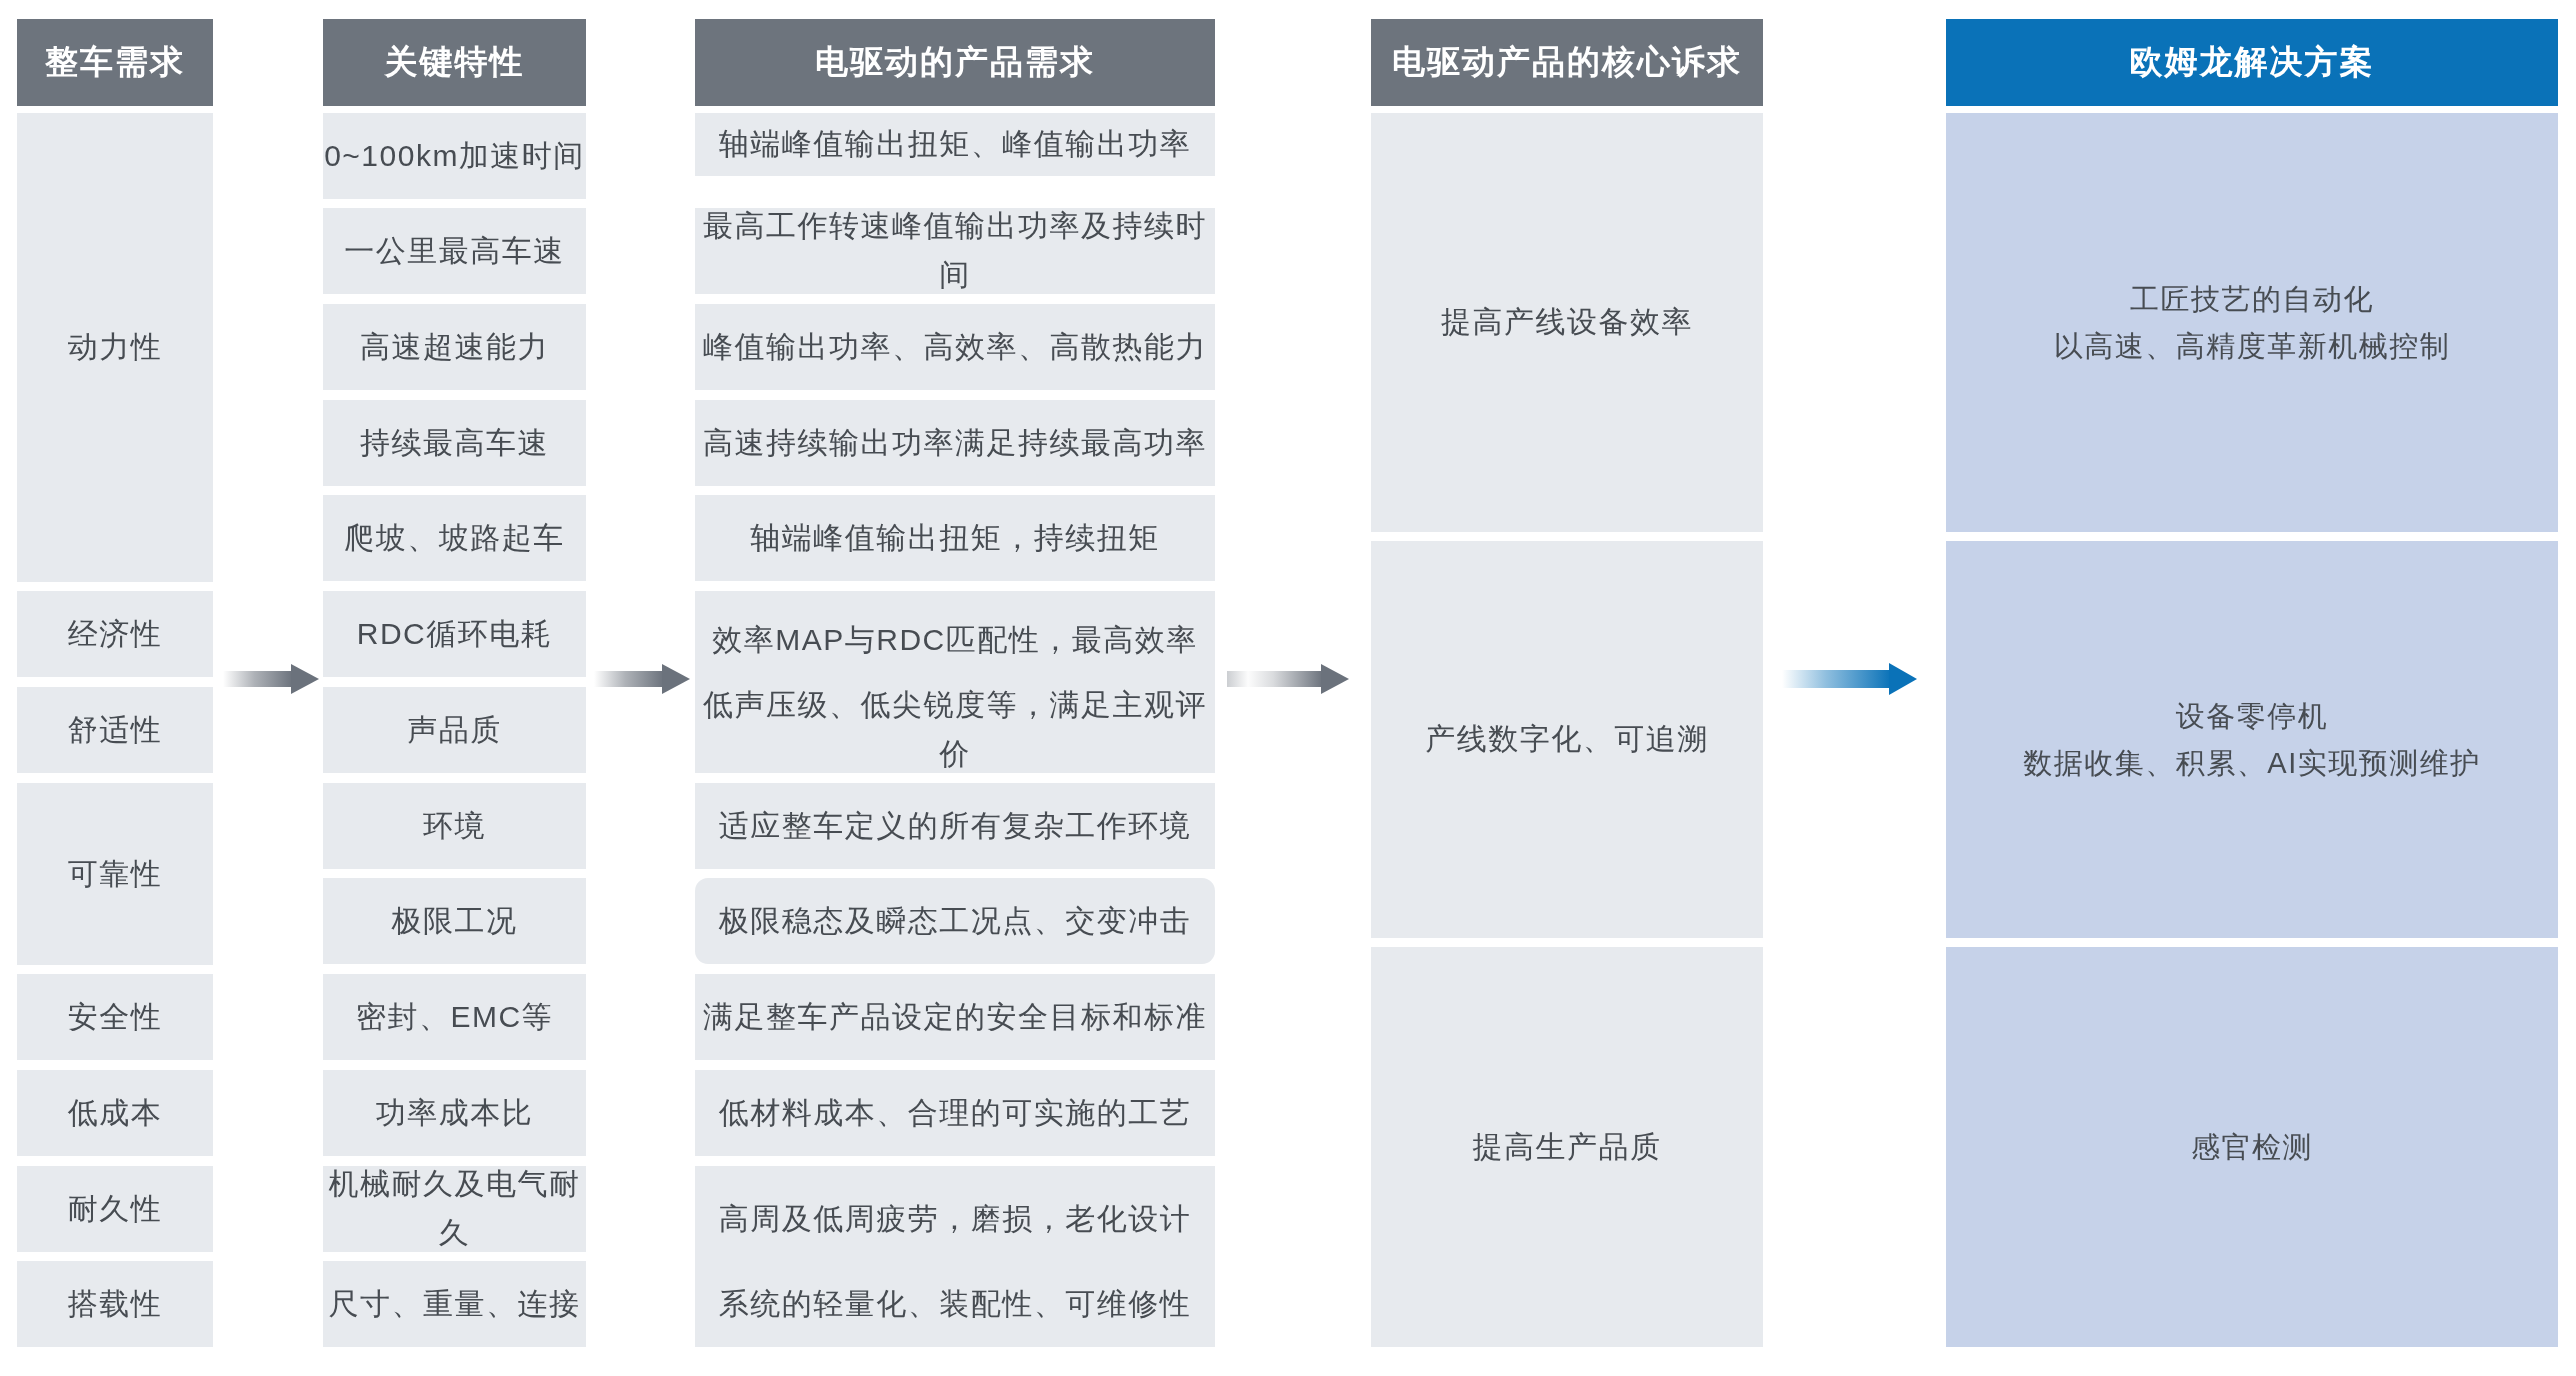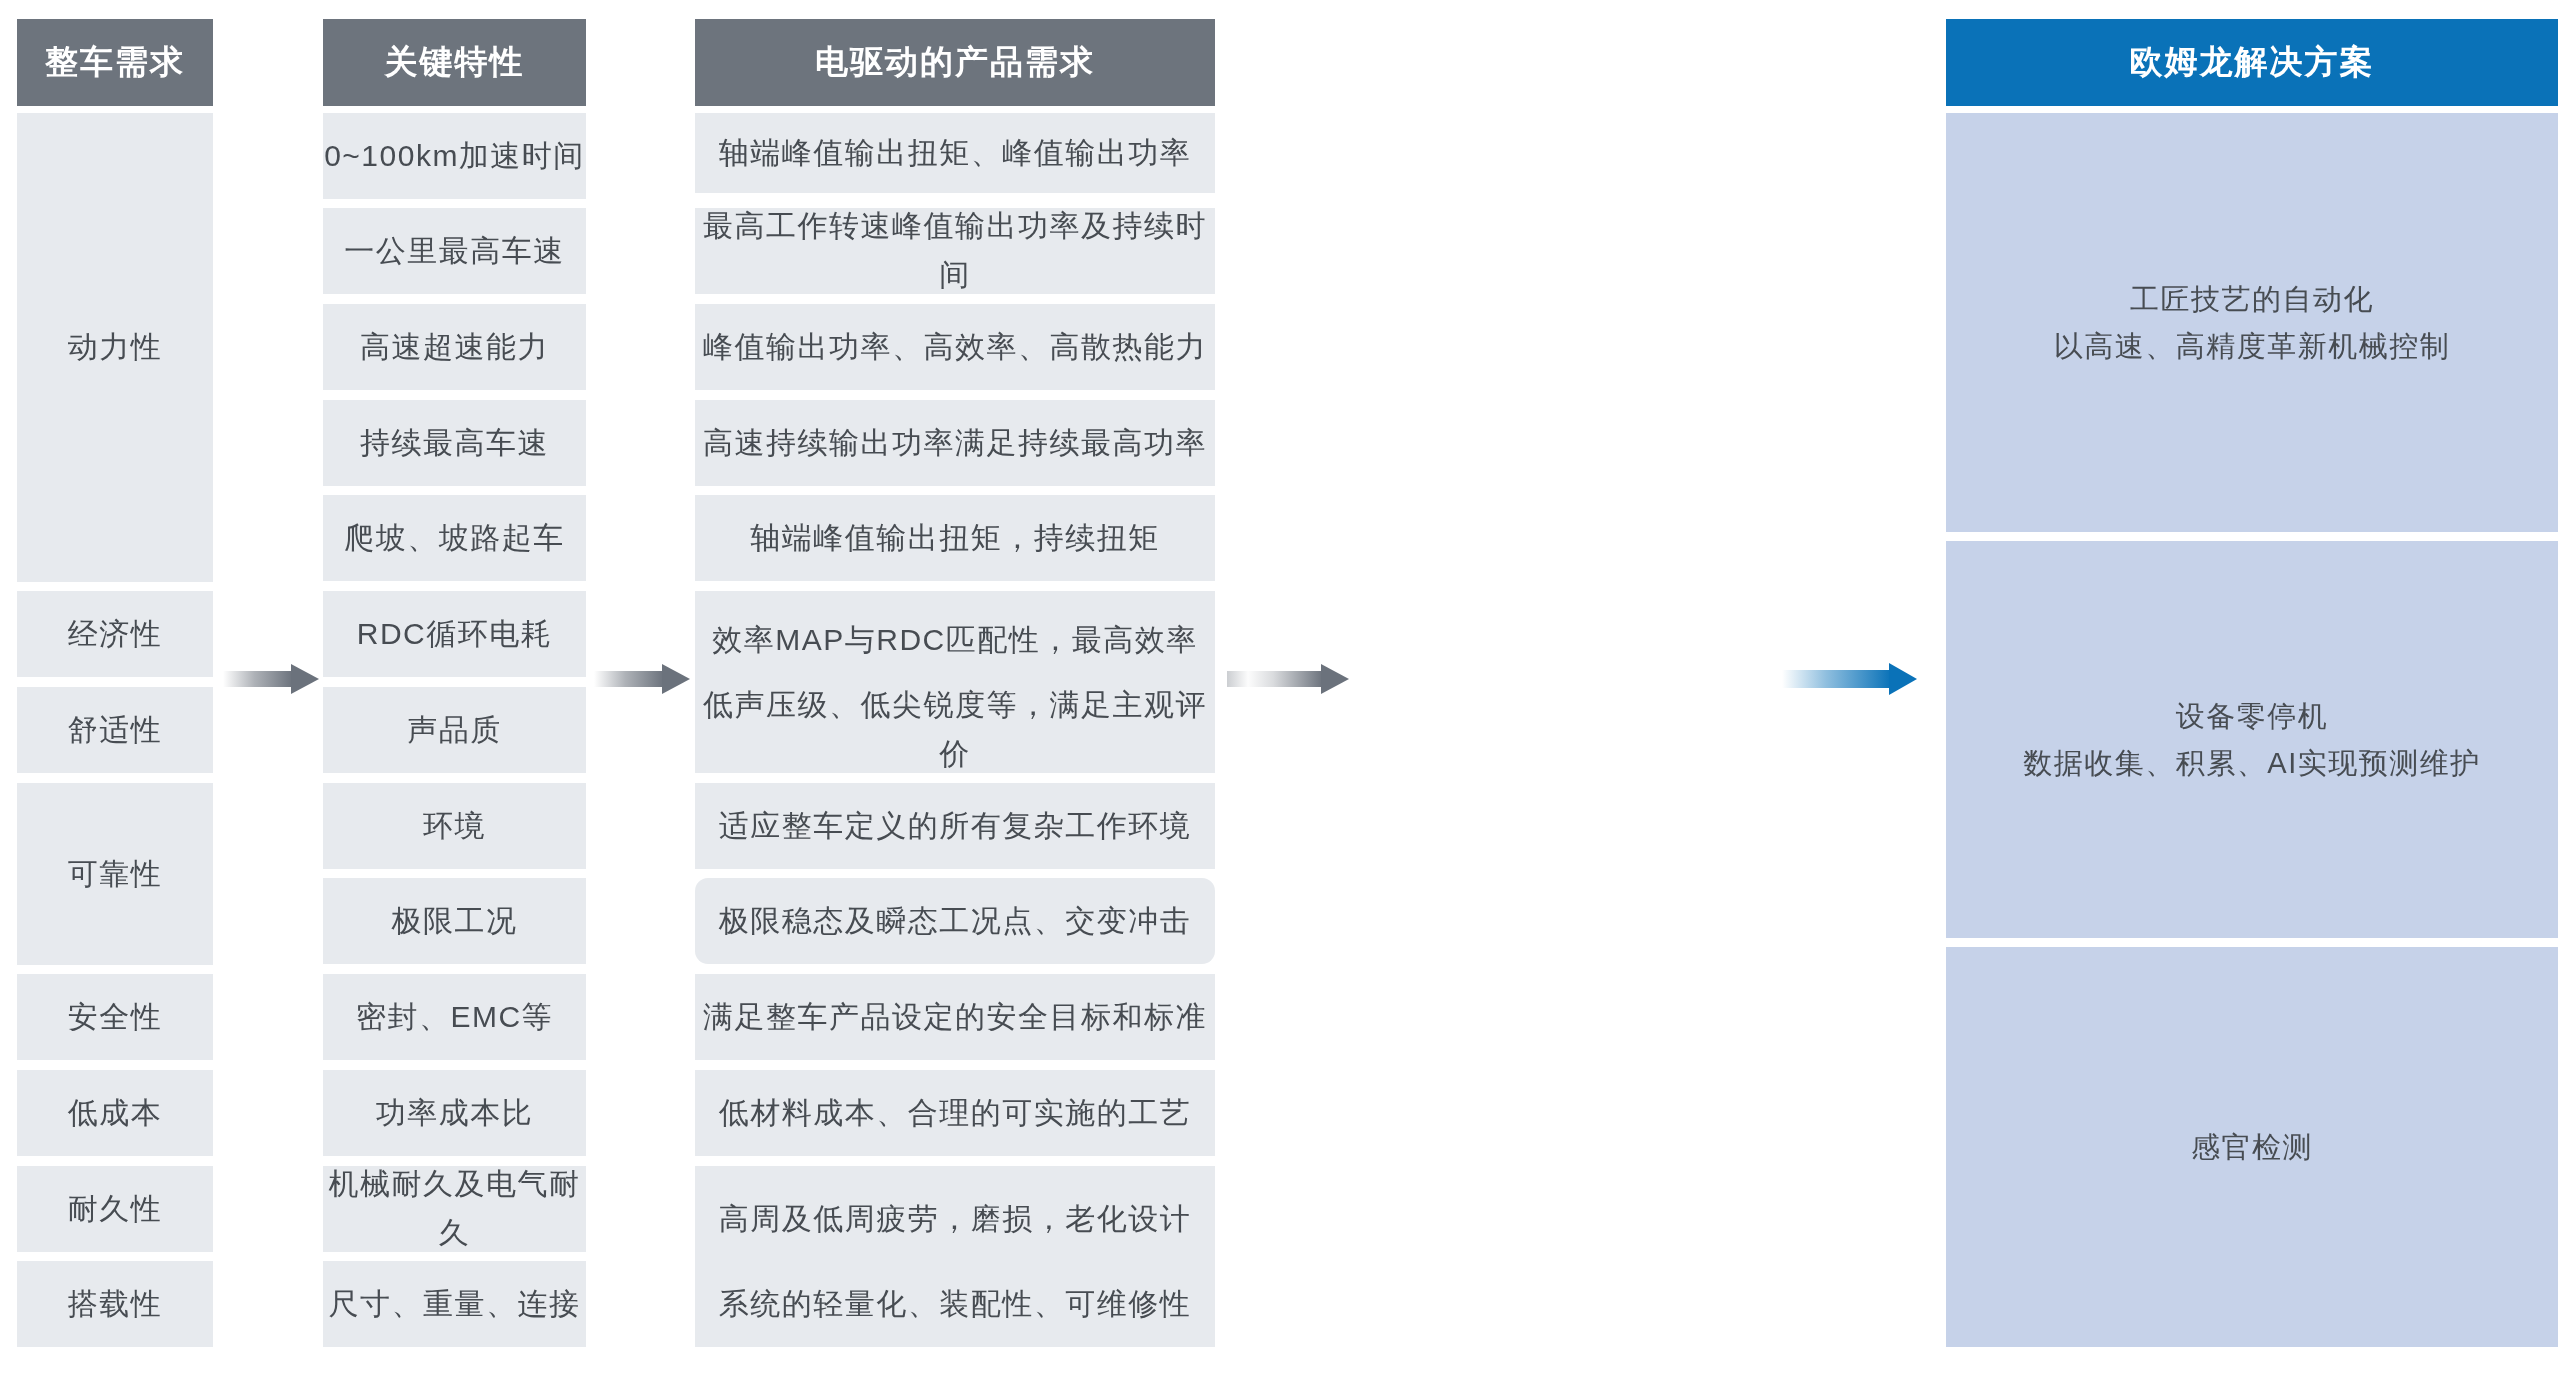--- a/index.html
+++ b/index.html
@@ -112,21 +112,21 @@
         </div>
         <div class="cell" style="top: 1261px; height: 86px;">
           <span class="line">尺寸、重量、连接</span>
         </div>
       </div>
   </section>
 
   <section class="col col-3">
     <div class="col-header">电驱动的产品需求</div>
     <div class="cells">
-        <div class="cell" style="top: 113px; height: 80px; text-align: right;">
+        <div class="cell" style="top: 113px; height: 63px; text-align: right;">
           <span class="line">轴端峰值输出扭矩、峰值输出功率</span>
         </div>
         <div class="cell" style="top: 208px; height: 86px;">
           <span class="line">最高工作转速峰值输出功率及持续时间</span>
         </div>
         <div class="cell" style="top: 304px; height: 86px;">
           <span class="line">峰值输出功率、高效率、高散热能力</span>
         </div>
         <div class="cell" style="top: 400px; height: 86px;">
           <span class="line">高速持续输出功率满足持续最高功率</span>
@@ -154,20 +154,34 @@
         </div>
         <div class="cell" style="top: 1166px; height: 106px;">
           <span class="line">高周及低周疲劳，磨损，老化设计</span>
         </div>
         <div class="cell" style="top: 1261px; height: 86px;">
           <span class="line">系统的轻量化、装配性、可维修性</span>
         </div>
       </div>
   </section>
 
+  <section class="col col-4">
+    <div class="col-header">电驱动产品的核心诉求</div>
+    <div class="cells">
+        <div class="cell" style="top: 113px; height: 419px;">
+          <span class="line">提高产线设备效率</span>
+        </div>
+        <div class="cell" style="top: 541px; height: 397px;">
+          <span class="line">产线数字化、可追溯</span>
+        </div>
+        <div class="cell" style="top: 947px; height: 400px;">
+          <span class="line">提高生产品质</span>
+        </div>
+      </div>
+  </section>
 
   <section class="col col-5">
     <div class="col-header">欧姆龙解决方案</div>
     <div class="cells">
         <div class="cell" style="top: 113px; height: 419px;">
           <span class="line">工匠技艺的自动化</span>
           <span class="line">以高速、高精度革新机械控制</span>
         </div>
         <div class="cell" style="top: 541px; height: 397px;">
           <span class="line">设备零停机</span>

